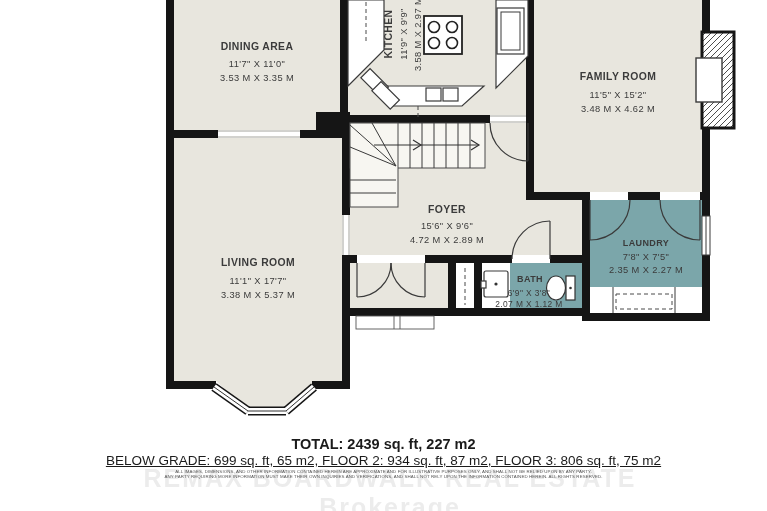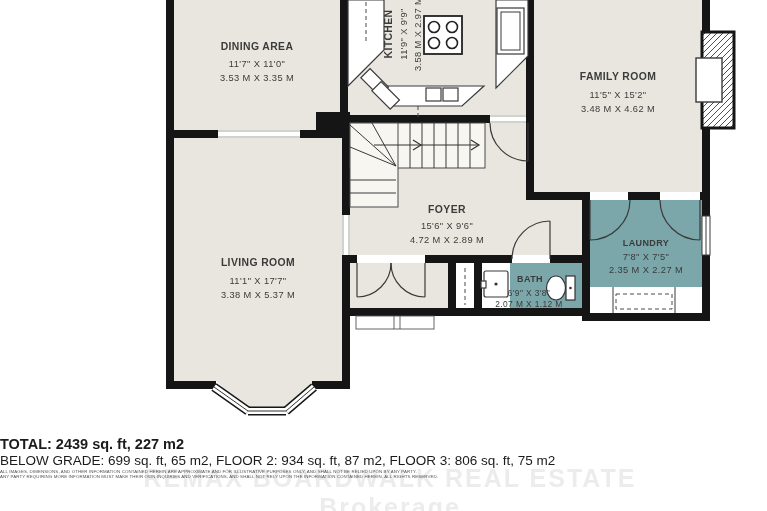--- a/index.html
+++ b/index.html
@@ -13,23 +13,23 @@
   .thin{stroke:#3a3a3a;stroke-width:1;fill:none;}
   .lite{stroke:#9a9a92;stroke-width:0.9;fill:none;}
   .dash{stroke:#4a4a4a;stroke-width:1;fill:none;stroke-dasharray:4,3;}
   .arc{stroke:#3a3a3a;stroke-width:1.2;fill:none;}
   .stairfill{fill:#f7f6f1;stroke:#4a4a4a;stroke-width:1;}
   text{text-anchor:middle;fill:var(--label-text,#3b3b3b);letter-spacing:0.4px;}
   .rt{font-size:10.4px;font-weight:bold;}
   .rd{font-size:9.3px;}
   .sm{font-size:9px;}
   .smd{font-size:8.4px;}
-  .summary{position:absolute;top:436px;left:0;right:0;text-align:left;color:#1b1b1b;z-index:2;}
+  .summary{position:absolute;top:436px;left:0;right:0;text-align:center;color:#1b1b1b;z-index:2;}
   .s-total{font-size:14.5px;font-weight:bold;line-height:17px;}
-  .s-line{font-size:13.5px;line-height:16px;}
+  .s-line{font-size:13.5px;line-height:16px;text-decoration:underline;}
   .disc{font-size:4.4px;line-height:5.4px;color:#555;letter-spacing:0.1px;}
   .watermark{position:absolute;left:130px;top:464px;width:520px;text-align:center;
              font-size:25px;font-weight:bold;letter-spacing:2px;color:rgba(70,70,70,0.10);z-index:1;}
 </style>
 </head>
 <body>
 
 <div class="stage">
 
 <svg width="767" height="432" viewBox="0 0 767 432">

